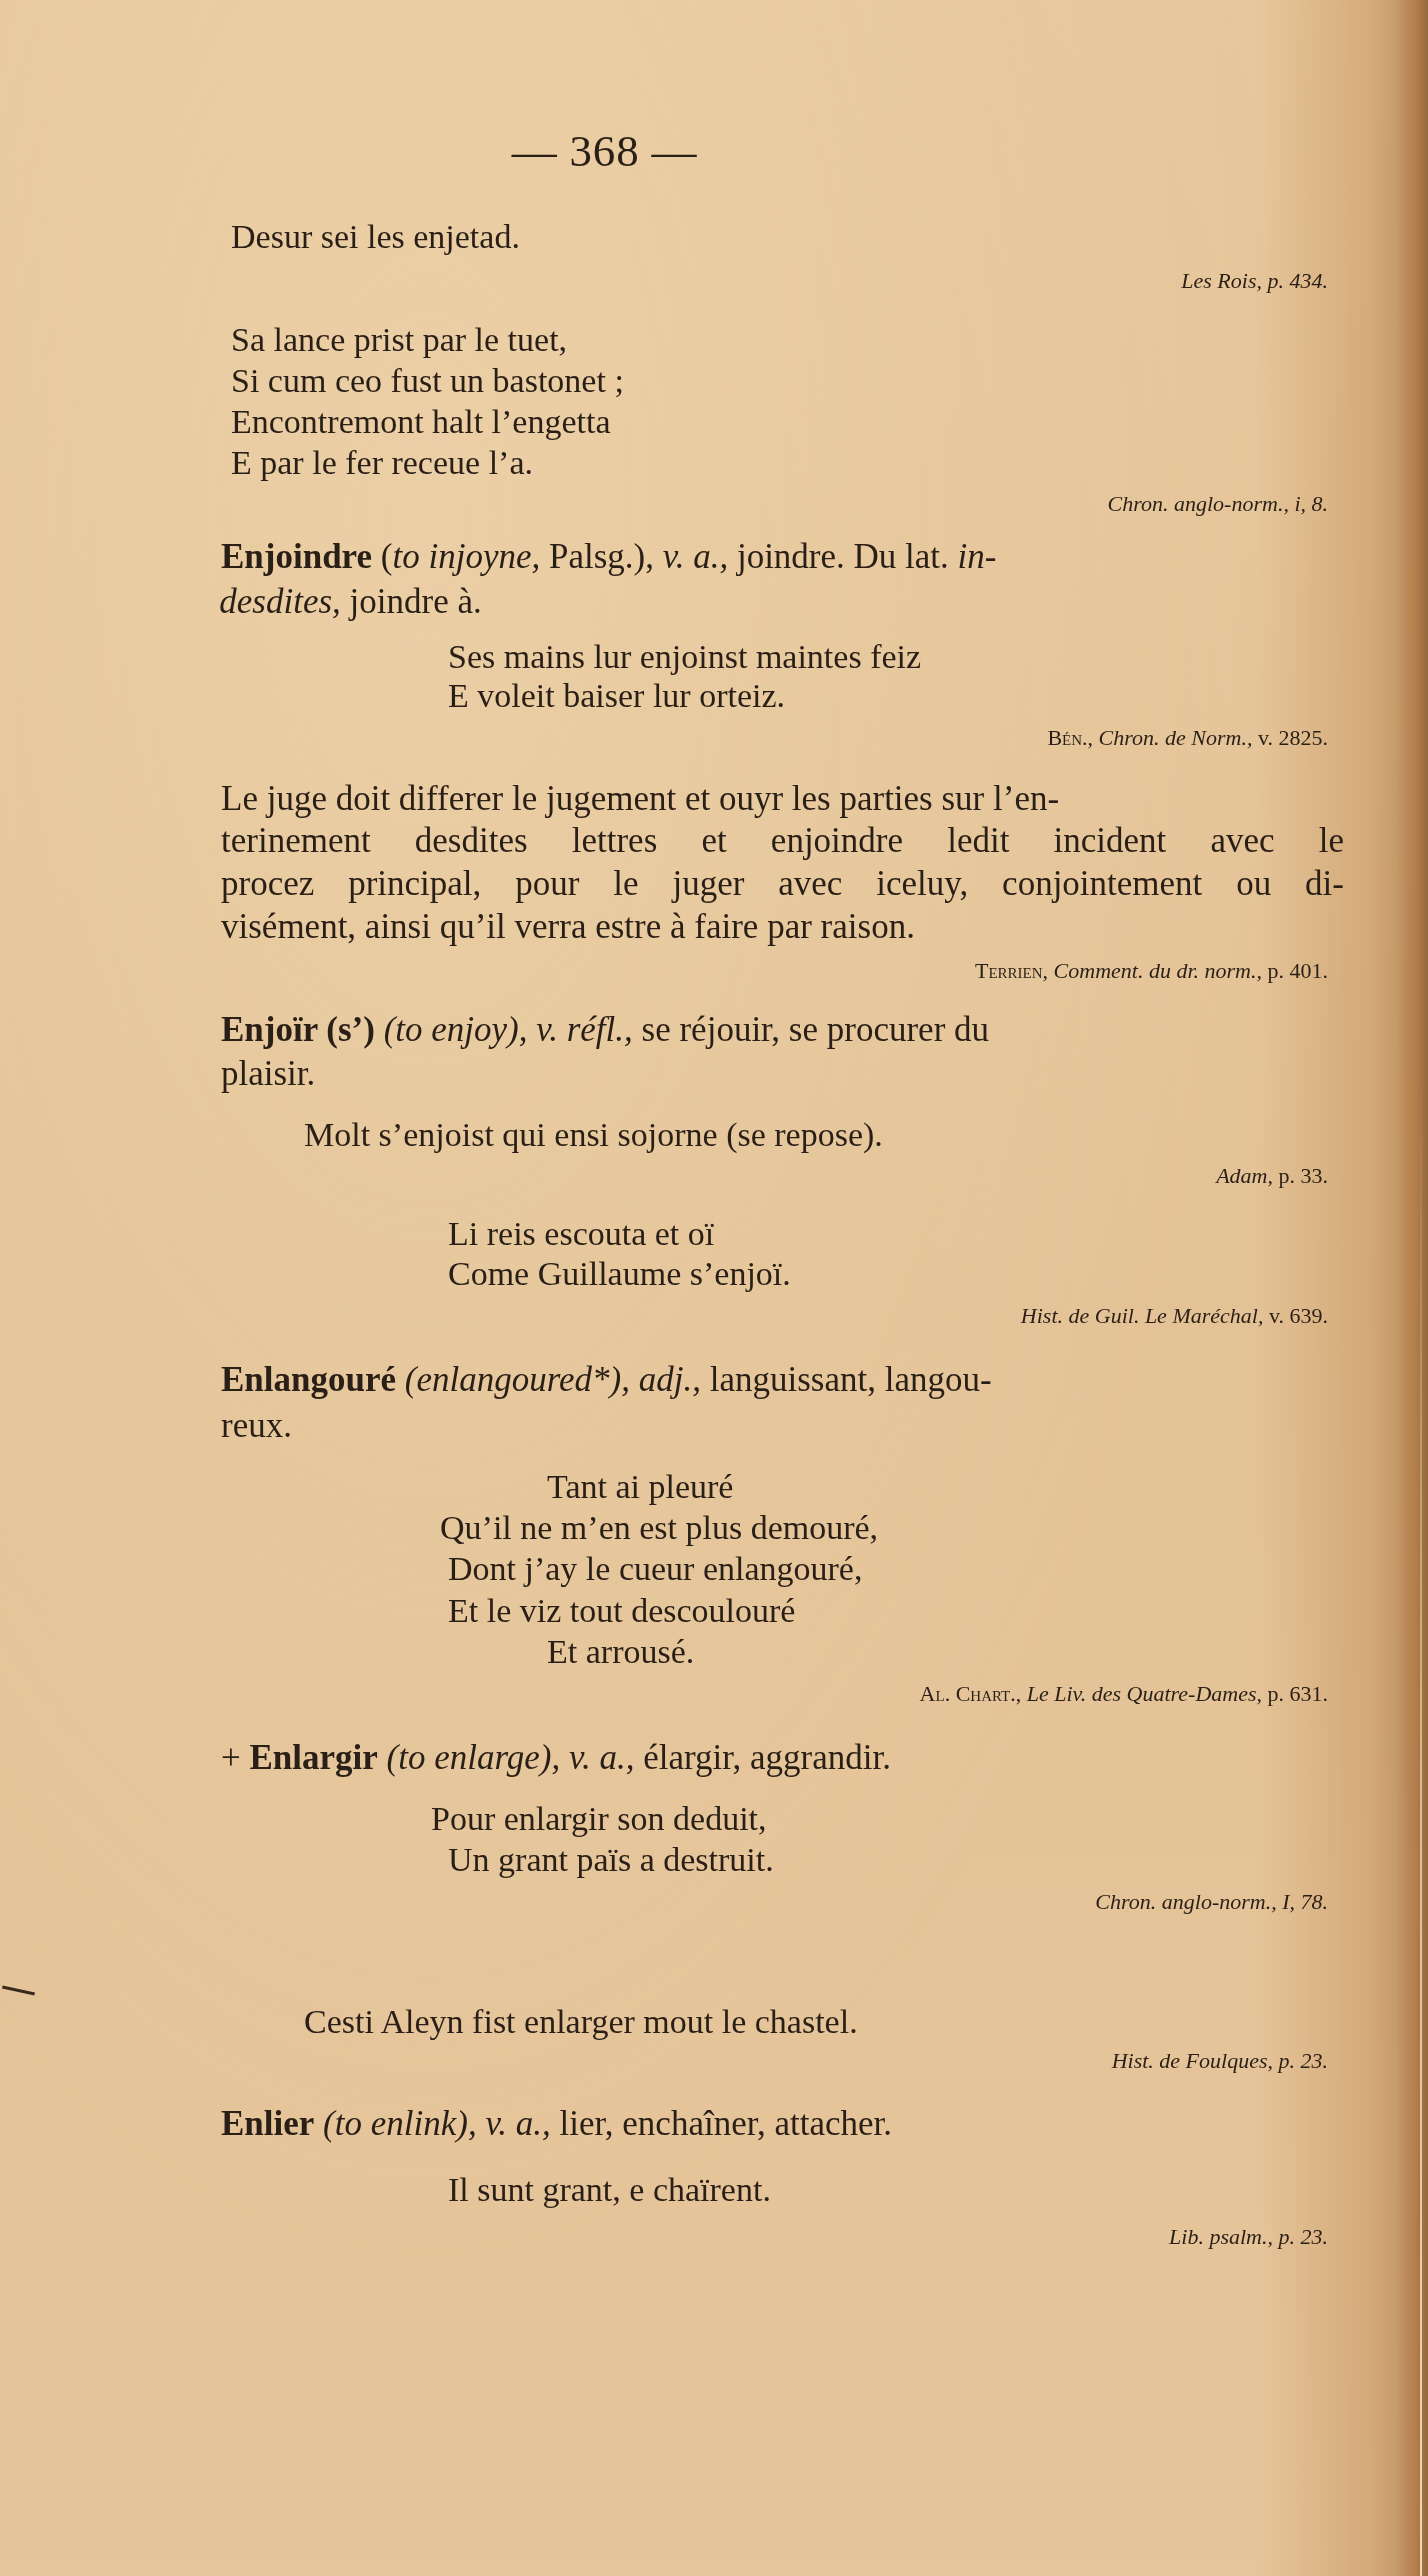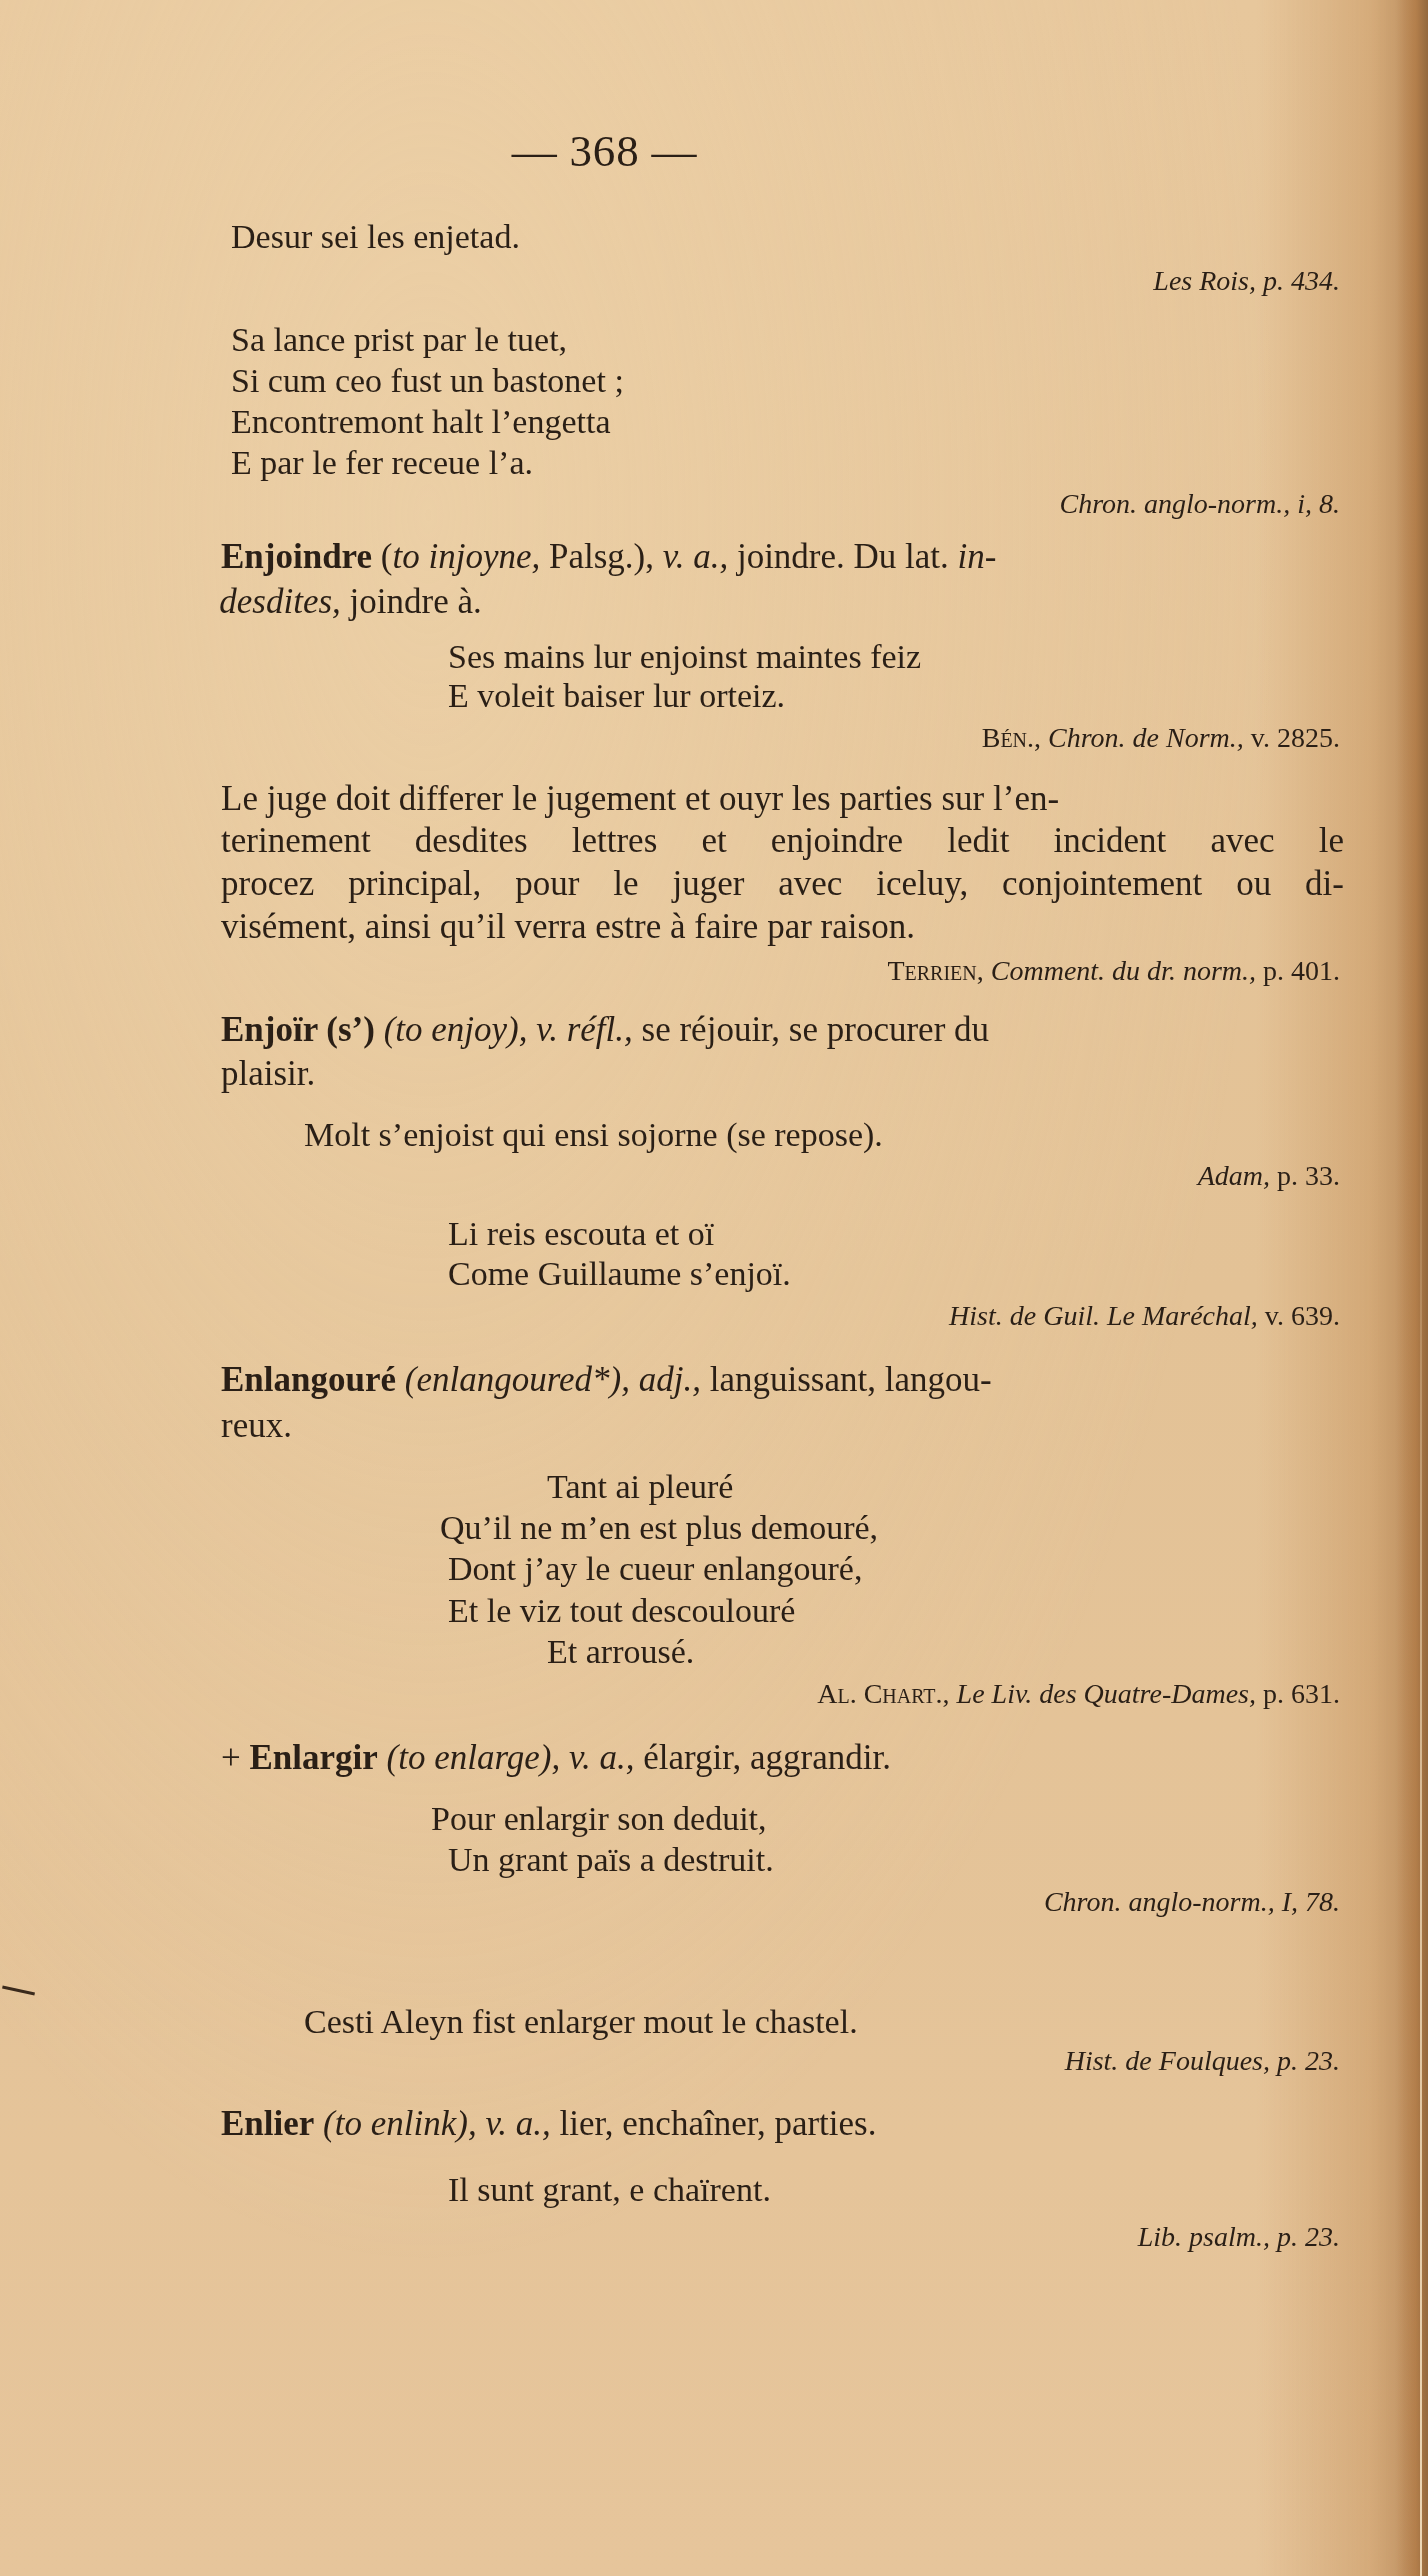--- a/index.html
+++ b/index.html
@@ -22,21 +22,21 @@
     position: absolute; right: 6.6px; top: 1073px; width: 2.5px; height: 1503px;
     background: linear-gradient(180deg, rgba(255,240,210,0) 0%, rgba(255,240,210,0.6) 50%, rgba(255,240,210,0.8) 100%);
   }
   .col { position: absolute; left: 221px; width: 1123px; }
   .folio {
     position: absolute; left: 0; width: 1209px; top: 125px; text-align: center;
     font-size: 45px; letter-spacing: 0.8px;
   }
   .ln { position: absolute; white-space: nowrap; font-size: 35px; line-height: 41px; }
   .ln.verse { font-size: 34px; }
-  .cite { position: absolute; right: 4px; white-space: nowrap; font-size: 28px; line-height: 33px; }
+  .cite { position: absolute; right: 16px; white-space: nowrap; font-size: 22px; line-height: 33px; }
   .head { font-weight: bold; }
   i, .it { font-style: italic; }
   .sc { font-variant: small-caps; }
   .just { text-align: justify; text-align-last: justify; width: 1123px; }
   .stray { position: absolute; left: 1.7px; top: 1989px; width: 33px; height: 3.3px; background: #3a2a1c; transform: rotate(12deg); }
 </style>
 </head>
 <body>
 
 <div class="page">
@@ -109,19 +109,19 @@
       <span>+</span>
       <span class="head">Enlargir</span><span class="it"> (to enlarge),</span><span class="it"> v. a.,</span><span> élargir, aggrandir.</span>
     </div>
     <div class="ln verse" style="left:210px;top:1798px;">Pour enlargir son deduit,</div>
     <div class="ln verse" style="left:227px;top:1839px;">Un grant païs a destruit.</div>
     <div class="cite it" style="top:1885px;">Chron. anglo-norm., I, 78.</div>
     <div class="ln verse" style="left:83px;top:2001px;">Cesti Aleyn fist enlarger mout le chastel.</div>
     <div class="cite it" style="top:2044px;">Hist. de Foulques, p. 23.</div>
 
     <div class="ln" style="left:0;top:2103px;">
-      <span class="head">Enlier</span><span class="it"> (to enlink),</span><span class="it"> v. a.,</span><span> lier, enchaîner, parties.</span>
+      <span class="head">Enlier</span><span class="it"> (to enlink),</span><span class="it"> v. a.,</span><span> lier, enchaîner, attacher.</span>
     </div>
     <div class="ln verse" style="left:227px;top:2169px;">Il sunt grant, e chaïrent.</div>
     <div class="cite it" style="top:2220px;">Lib. psalm., p. 23.</div>
   </div>
 </div>
 
 
 </body></html>

